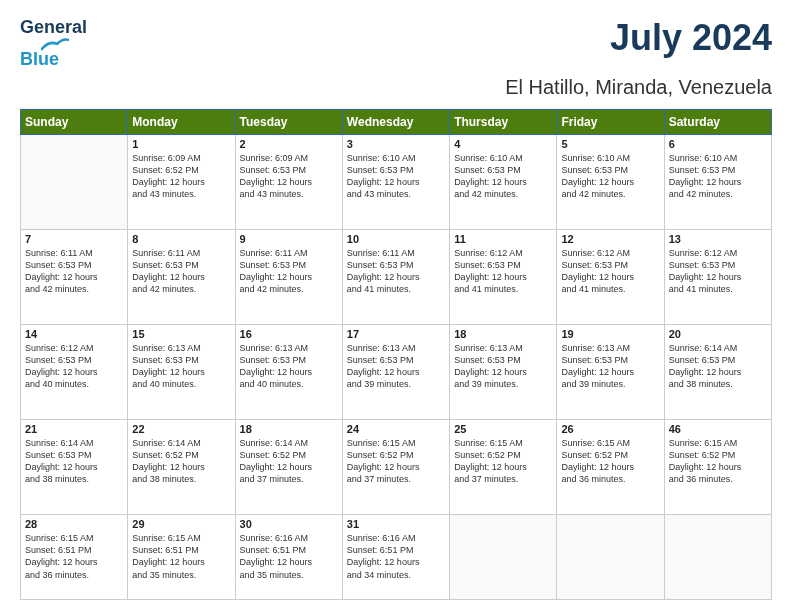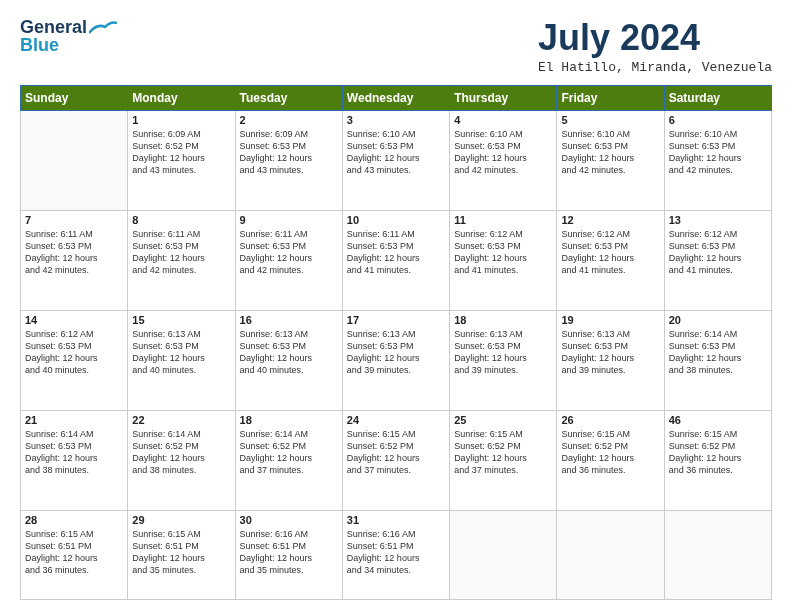--- a/index.html
+++ b/index.html
@@ -35,34 +35,35 @@
       line-height: 1.1;
     }
     .logo-icon {
       width: 28px;
       height: 14px;
       margin-left: 2px;
     }
     .logo-row {
       display: flex;
       align-items: center;
+      flex-direction: column;
     }
     .title-block {
+      text-align: right;
     }
     .main-title {
       font-size: 36px;
       font-weight: bold;
       color: #1a3a5c;
       line-height: 1.1;
     }
     .subtitle {
-      font-size: 13px;
+      font-size: 20px;
       color: #333;
-      margin-top: 2px;
-      font-family: Liberation Mono, monospace;
+      margin-top: 18px;
     }
     .calendar {
       flex: 1;
       border: 1px solid #ccc;
       border-collapse: collapse;
       width: 100%;
       table-layout: fixed;
     }
     .calendar th {
       background: #4d7c0f;

